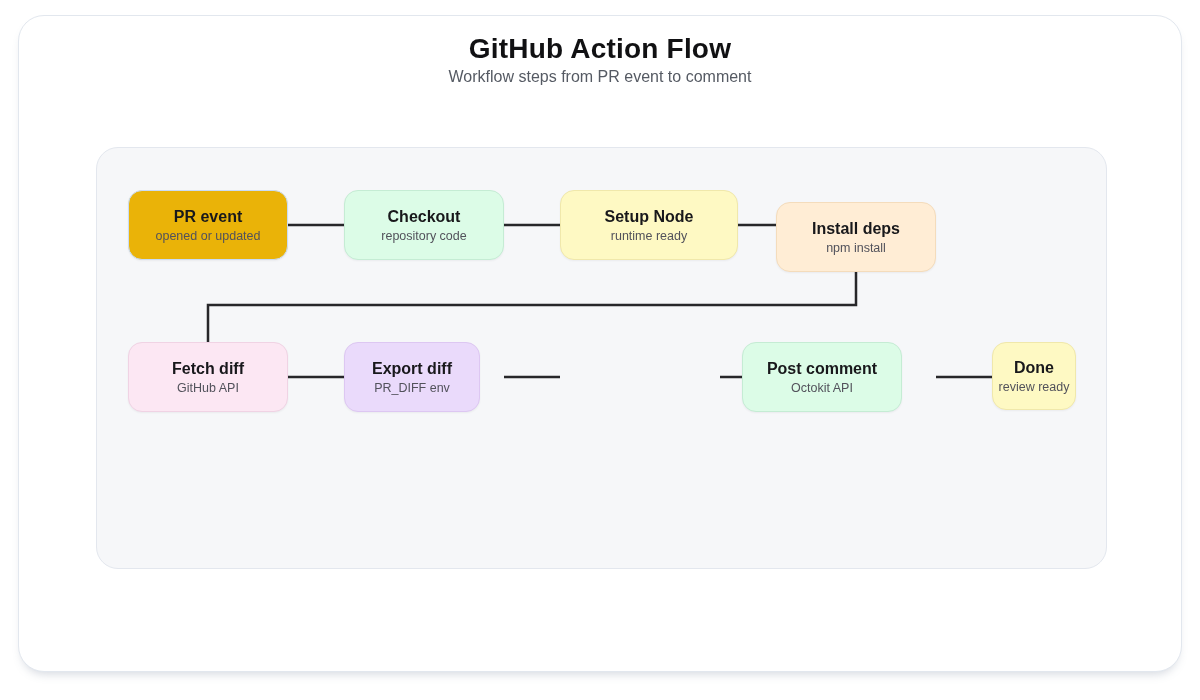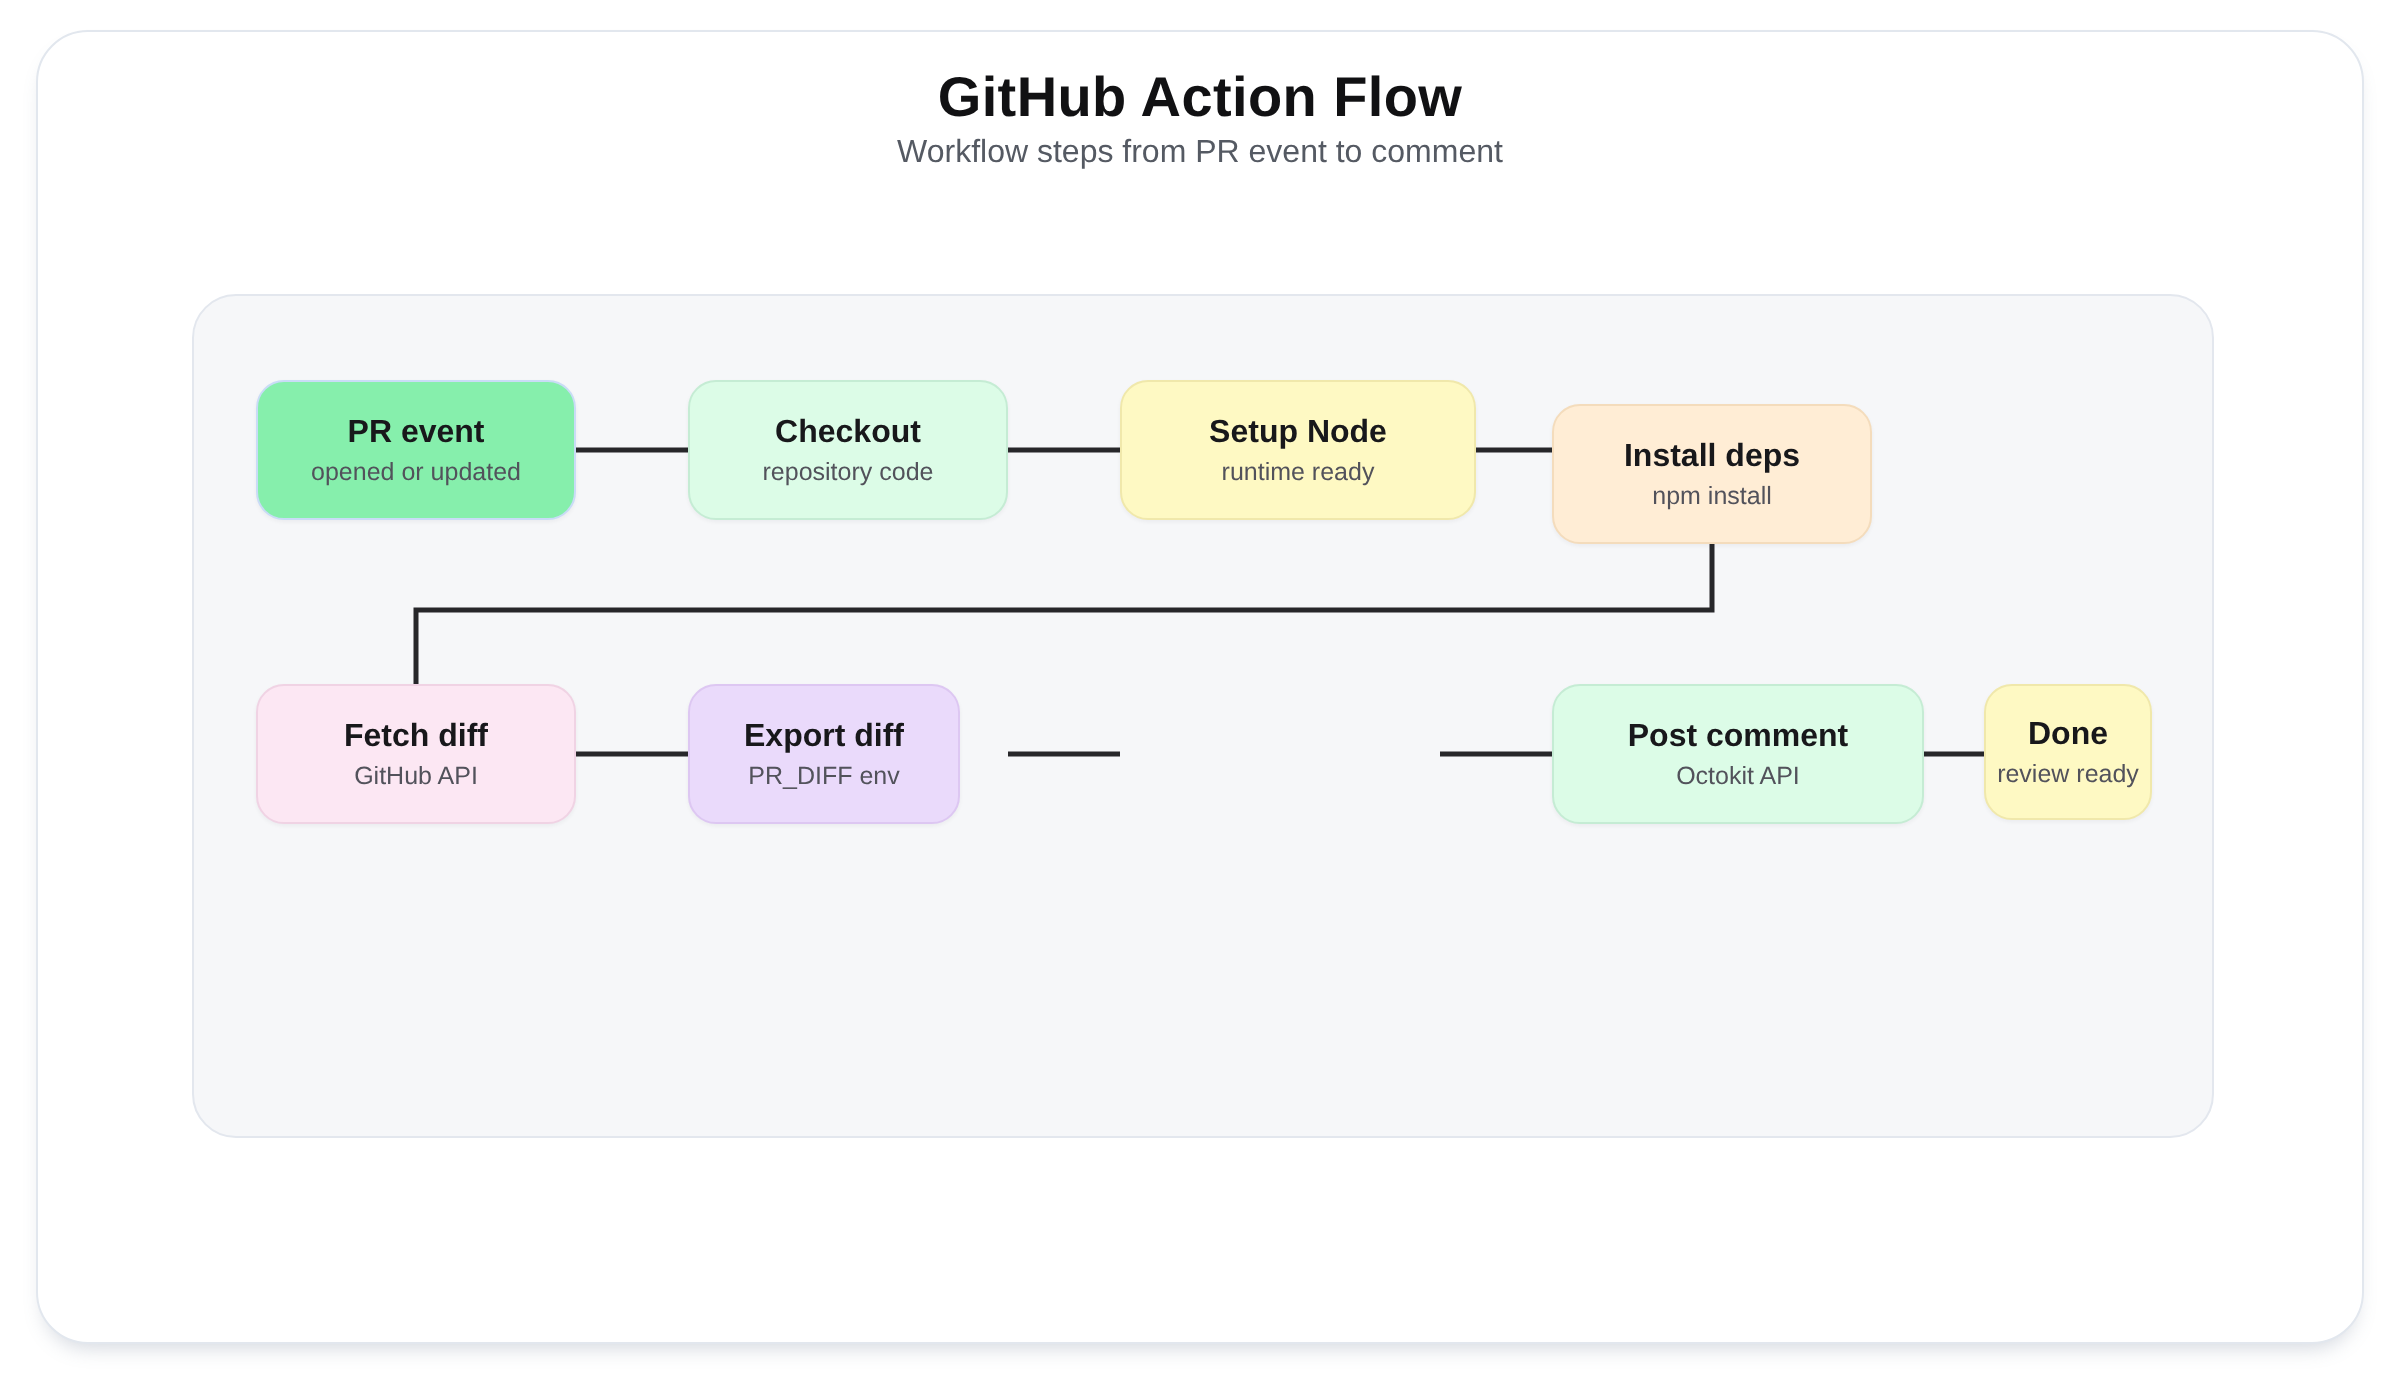--- a/index.html
+++ b/index.html
@@ -71,21 +71,21 @@
     white-space: nowrap;
   }
   
   .n0 { left: 31px;  top: 42px;  width: 160px; }
   .n1 { left: 247px; top: 42px;  width: 160px; }
   .n2 { left: 463px; top: 42px;  width: 178px; }
   .n3 { left: 679px; top: 54px;  width: 160px; }
   .n4 { left: 31px;  top: 194px; width: 160px; }
   .n5 { left: 247px; top: 194px; width: 136px; }
   .n6 { left: 463px; top: 194px; width: 160px; }
-  .n7 { left: 679px; top: 194px; width: 186px; }
+  .n7 { left: 645px; top: 194px; width: 160px; }
   .n8 { left: 895px; top: 194px; width: 84px; height: 68px; }
 </style>
 </head>
 <body>
 
 <div class="card">
   <div class="header">
     <div class="page-title">GitHub Action Flow</div>
     <div class="page-subtitle">Workflow steps from PR event to comment</div>
   </div>
@@ -98,21 +98,21 @@
         <line x1="407" y1="77" x2="463" y2="77"></line>
         <line x1="623" y1="77" x2="679" y2="77"></line>
         <path d="M759 112 V157 H111 V194"></path>
         <line x1="191" y1="229" x2="247" y2="229"></line>
         <line x1="407" y1="229" x2="463" y2="229"></line>
         <line x1="623" y1="229" x2="679" y2="229"></line>
         <line x1="839" y1="229" x2="895" y2="229"></line>
       </g>
     </svg>
 
-    <div class="node n0" style="background: #86efac; border-color: rgb(201, 220, 246);">
+    <div class="node n0" style="background: #eab308; border-color: rgb(201, 220, 246);">
       <span class="node-title">PR event</span>
       <span class="node-subtitle">opened or updated</span>
     </div>
     <div class="node n1" style="background: rgb(220, 252, 231); border-color: rgb(197, 236, 212);">
       <span class="node-title">Checkout</span>
       <span class="node-subtitle">repository code</span>
     </div>
     <div class="node n2" style="background: rgb(254, 249, 195); border-color: rgb(240, 232, 171);">
       <span class="node-title">Setup Node</span>
       <span class="node-subtitle">runtime ready</span>

